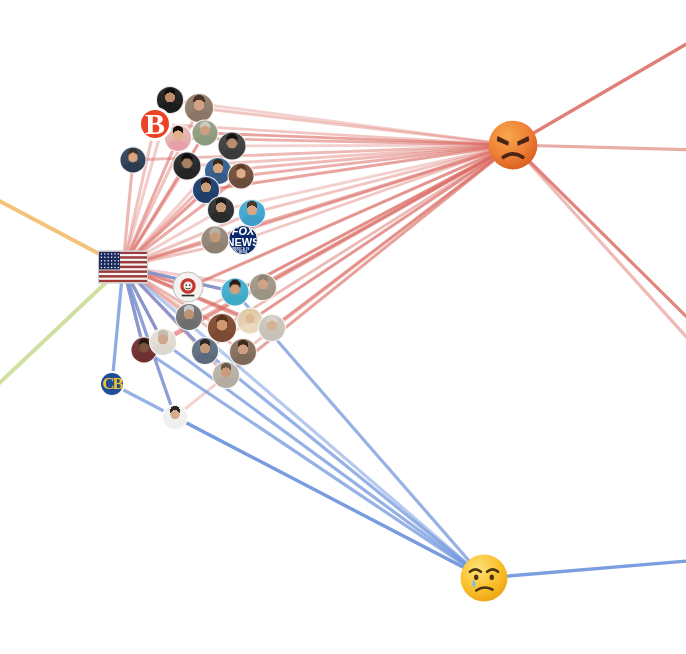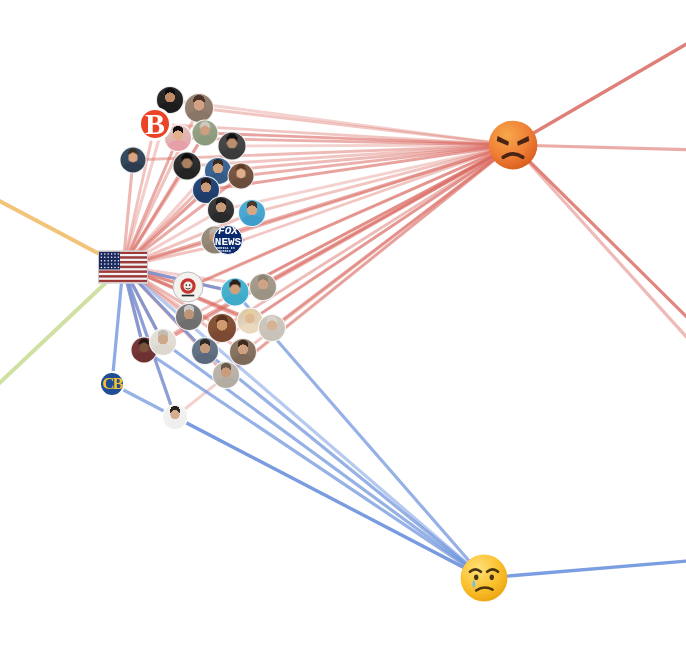--- a/index.html
+++ b/index.html
@@ -209,21 +209,21 @@
     <div class="node node-crest" style="left: 188px; top: 287px; width: 31px; height: 31px;">
       <svg width="25" height="25" viewBox="0 0 24 24">
         <circle cx="12" cy="11" r="7.4" fill="#c4352f"></circle>
         <circle cx="12" cy="11" r="4.3" fill="#f1efe9"></circle>
         <circle cx="10.4" cy="10.2" r="0.8" fill="#3a2a22"></circle>
         <circle cx="13.6" cy="10.2" r="0.8" fill="#3a2a22"></circle>
         <path d="M9.6 13 Q12 15 14.4 13" stroke="#3a2a22" stroke-width="0.9" fill="none"></path>
         <rect x="6" y="19.4" width="12" height="1.6" fill="#2b2b2b"></rect>
       </svg>
     </div>
-    <div class="node node-logo" style="left: 228px; top: 240px; width: 30px; height: 30px; font-family: Liberation Mono, monospace;">
+    <div class="node node-logo" style="left: 243px; top: 240px; width: 30px; height: 30px;">
       <span class="lg1">FOX</span>
       <span class="lg2">NEWS</span>
       <span class="lg3">AMERICA IS WATCHING</span>
     </div>
     <div class="node node-badge badge-b" style="left: 155px; top: 124px; width: 34px; height: 34px;">B</div>
     <div class="node node-badge badge-cb" style="left: 112px; top: 384px; width: 26px; height: 26px;">CB</div>
     <div class="node node-flag" style="left: 123px; top: 266.5px; width: 50px; height: 33px;"><svg width="50" height="33" viewBox="0 0 50 33">
         <rect width="50" height="33" fill="#f4f4f4"></rect>
         <rect x="0" y="0" width="50" height="2.5" fill="#9d3b3b"></rect>
         <rect x="0" y="4.72" width="50" height="2.5" fill="#9d3b3b"></rect>

